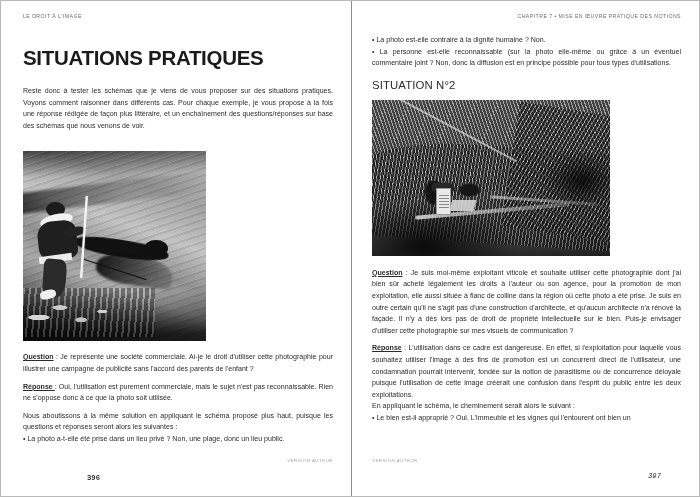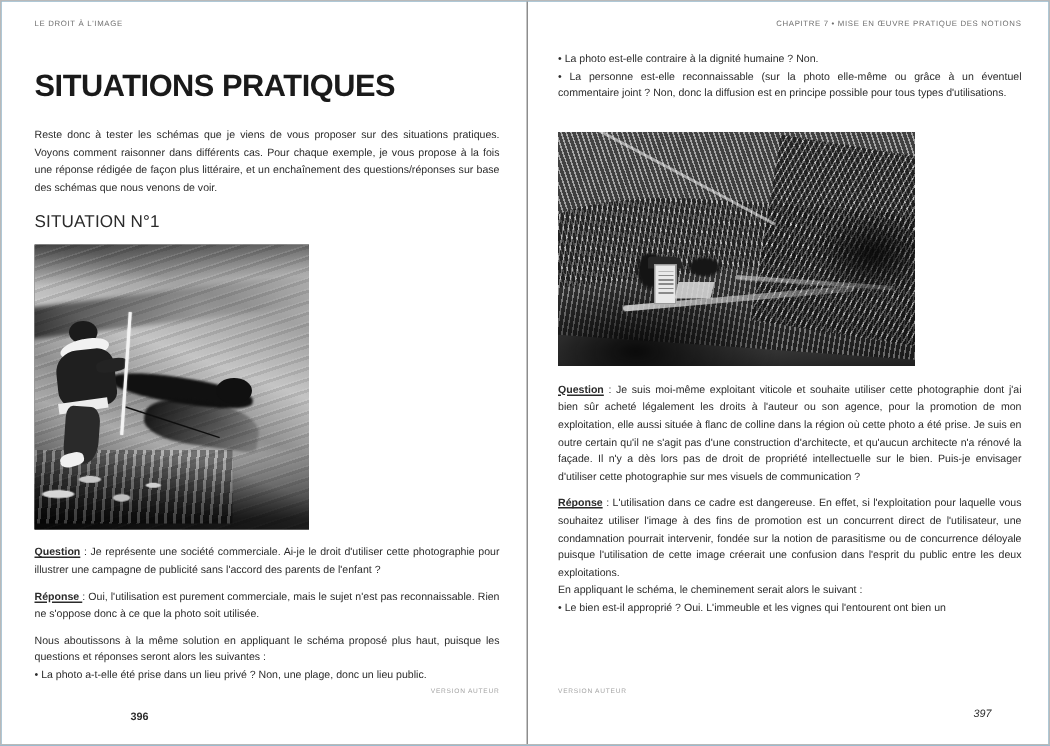--- a/index.html
+++ b/index.html
@@ -11,21 +11,21 @@
     width: 700px;
     height: 497px;
     font-family: "Liberation Sans", sans-serif;
     color: #231f20;
     overflow: hidden;
   }
   .spread {
     position: relative;
     width: 700px;
     height: 497px;
-    background: #0369a1;
+    background: #4c1d95;
     box-sizing: border-box;
     border: 1px solid #b9b9b9;
     display: flex;
   }
   .page {
     position: relative;
     height: 100%;
     box-sizing: border-box;
     background: #ffffff;
   }
@@ -447,21 +447,21 @@
     font-family: "Liberation Sans", sans-serif;
   }
   .version-left  { right: 18px;  bottom: 33px; }
   .version-right { left: 20px;   bottom: 33px; }
 
   .folio {
     position: absolute;
     font-size: 7.2px;
     font-weight: bold;
     color: #2b2b2b;
-    font-family: Liberation Sans, sans-serif;
+    font-family: Liberation Mono, monospace;
     padding-left: 48px;
   }
   .folio-left  { left: 38px;  bottom: 14px; }
   .folio-right { right: 38px; bottom: 16px; font-weight: normal; font-style: italic; }
 </style>
 </head>
 <body>
 
 <div class="spread">
 
@@ -470,21 +470,20 @@
     <div class="running-head">LE DROIT À L'IMAGE</div>
 
     <div class="chapter-title">SITUATIONS PRATIQUES</div>
 
     <div class="gap-lg"></div>
 
     <p class="body">Reste donc à tester les schémas que je viens de vous proposer sur des situations pratiques. Voyons comment raisonner dans différents cas. Pour chaque exemple, je vous propose à la fois une réponse rédigée de façon plus littéraire, et un enchaînement des questions/réponses sur base des schémas que nous venons de voir.</p>
 
     <div class="gap-md"></div>
 
-    <div class="situation-title">SITUATION N°1</div>
 
     <div class="photo-wrap-left">
       <div class="beach"></div>
       <div class="beach-streaks"></div>
       <div class="beach-darkband"></div>
       <div class="beach-lowerdark"></div>
       <div class="beach-rubble"></div>
       <div class="shadow-arm"></div>
       <div class="shadow-head"></div>
       <div class="shadow-tail"></div>
@@ -528,20 +527,21 @@
 
     <div class="gap-lg"></div>
 
     <div class="bullets">
       <div>• La photo est-elle contraire à la dignité humaine ? Non.</div>
       <div style="text-align:justify">• La personne est-elle reconnaissable (sur la photo elle-même ou grâce à un éventuel commentaire joint ? Non, donc la diffusion est en principe possible pour tous types d'utilisations.</div>
     </div>
 
     <div class="gap-md"></div>
 
+    <div class="situation-title">SITUATION N°2</div>
 
     <div class="photo-wrap-right">
       <div class="vine-base"></div>
       <div class="vine-rows-a"></div>
       <div class="vine-rows-b"></div>
       <div class="vine-rows-c"></div>
       <div class="vine-diag"></div>
       <div class="vine-dark-br"></div>
       <div class="vine-dark-bottom"></div>
       <div class="farm-road2"></div>

